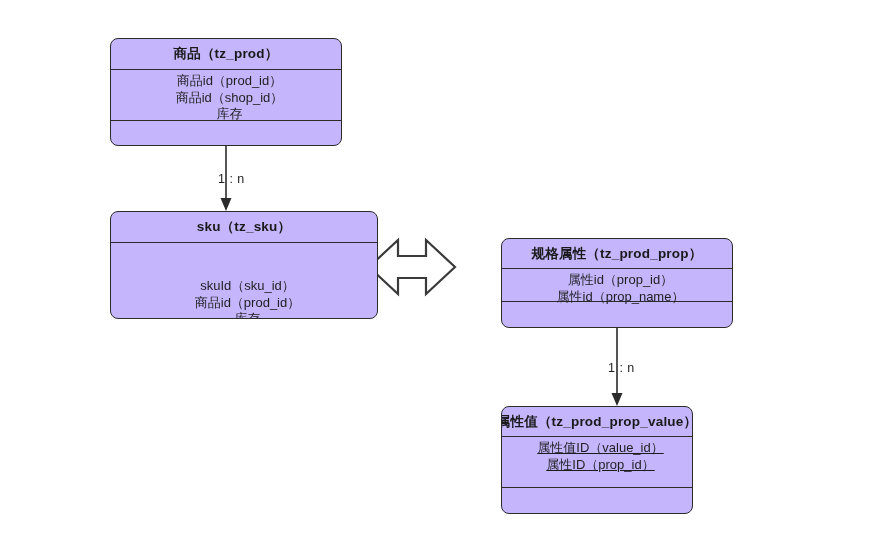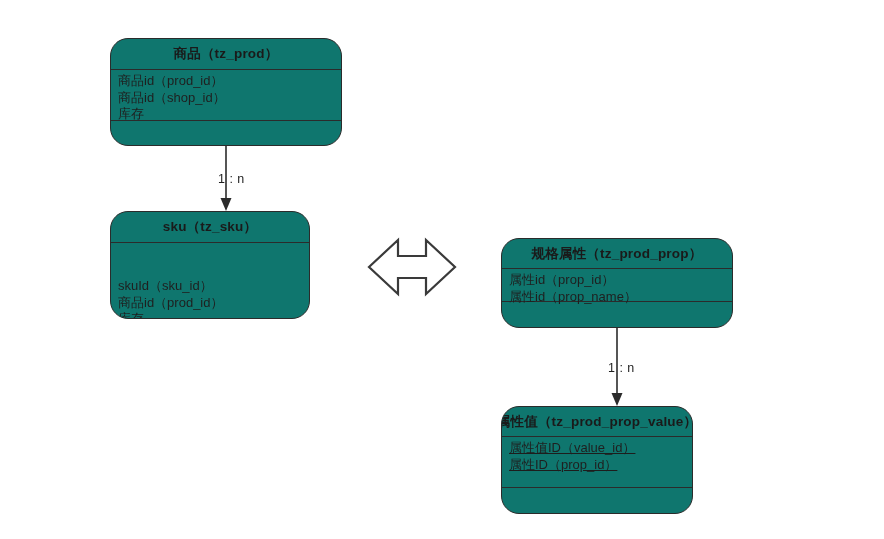--- a/index.html
+++ b/index.html
@@ -19,22 +19,22 @@
     position: absolute;
     left: 0; top: 0;
     width: 884px;
     height: 539px;
   }
   
   .entity {
     position: absolute;
     box-sizing: border-box;
     border: 1.6px solid #2b2b2b;
-    border-radius: 18px;
-    background: #0f766e;
+    border-radius: 8px;
+    background: #c4b5fd;
     overflow: hidden;
   }
   .entity-title {
     box-sizing: border-box;
     width: 100%;
     text-align: center;
     font-weight: bold;
     font-size: 13.5px;
     letter-spacing: 0.2px;
     color: #1a1a1a;
@@ -48,34 +48,35 @@
     box-sizing: border-box;
     width: 100%;
     border-bottom: 1.6px solid #2b2b2b;
     padding: 3px 0 4px 7px;
   }
   .attr-row {
     font-size: 13px;
     line-height: 16.5px;
     color: #1f1f1f;
     white-space: nowrap;
+    text-align: center;
   }
   .entity-footer {
     box-sizing: border-box;
     width: 100%;
     flex: 1 1 auto;
   }
 
   
   #box-prod   { left: 110px; top: 38px;  width: 232px; height: 108px; }
   #box-prod   .entity-title  { height: 31px; }
   #box-prod   .entity-attrs  { height: 51px; }
   #box-prod   .entity-footer { height: 24px; }
 
-  #box-sku    { left: 110px; top: 211px; width: 200px; height: 108px; }
+  #box-sku    { left: 110px; top: 211px; width: 268px; height: 108px; }
   #box-sku    .entity-title  { height: 31px; }
   #box-sku    .entity-attrs  { height: 51px; margin-top: 32px; }
   #box-sku    .entity-footer { height: 24px; }
 
   #box-prop   { left: 501px; top: 238px; width: 232px; height: 90px; }
   #box-prop   .entity-title  { height: 30px; }
   #box-prop   .entity-attrs  { height: 33px; }
   #box-prop   .entity-footer { height: 25px; }
 
   #box-propval{ left: 501px; top: 406px; width: 192px; height: 108px; }

